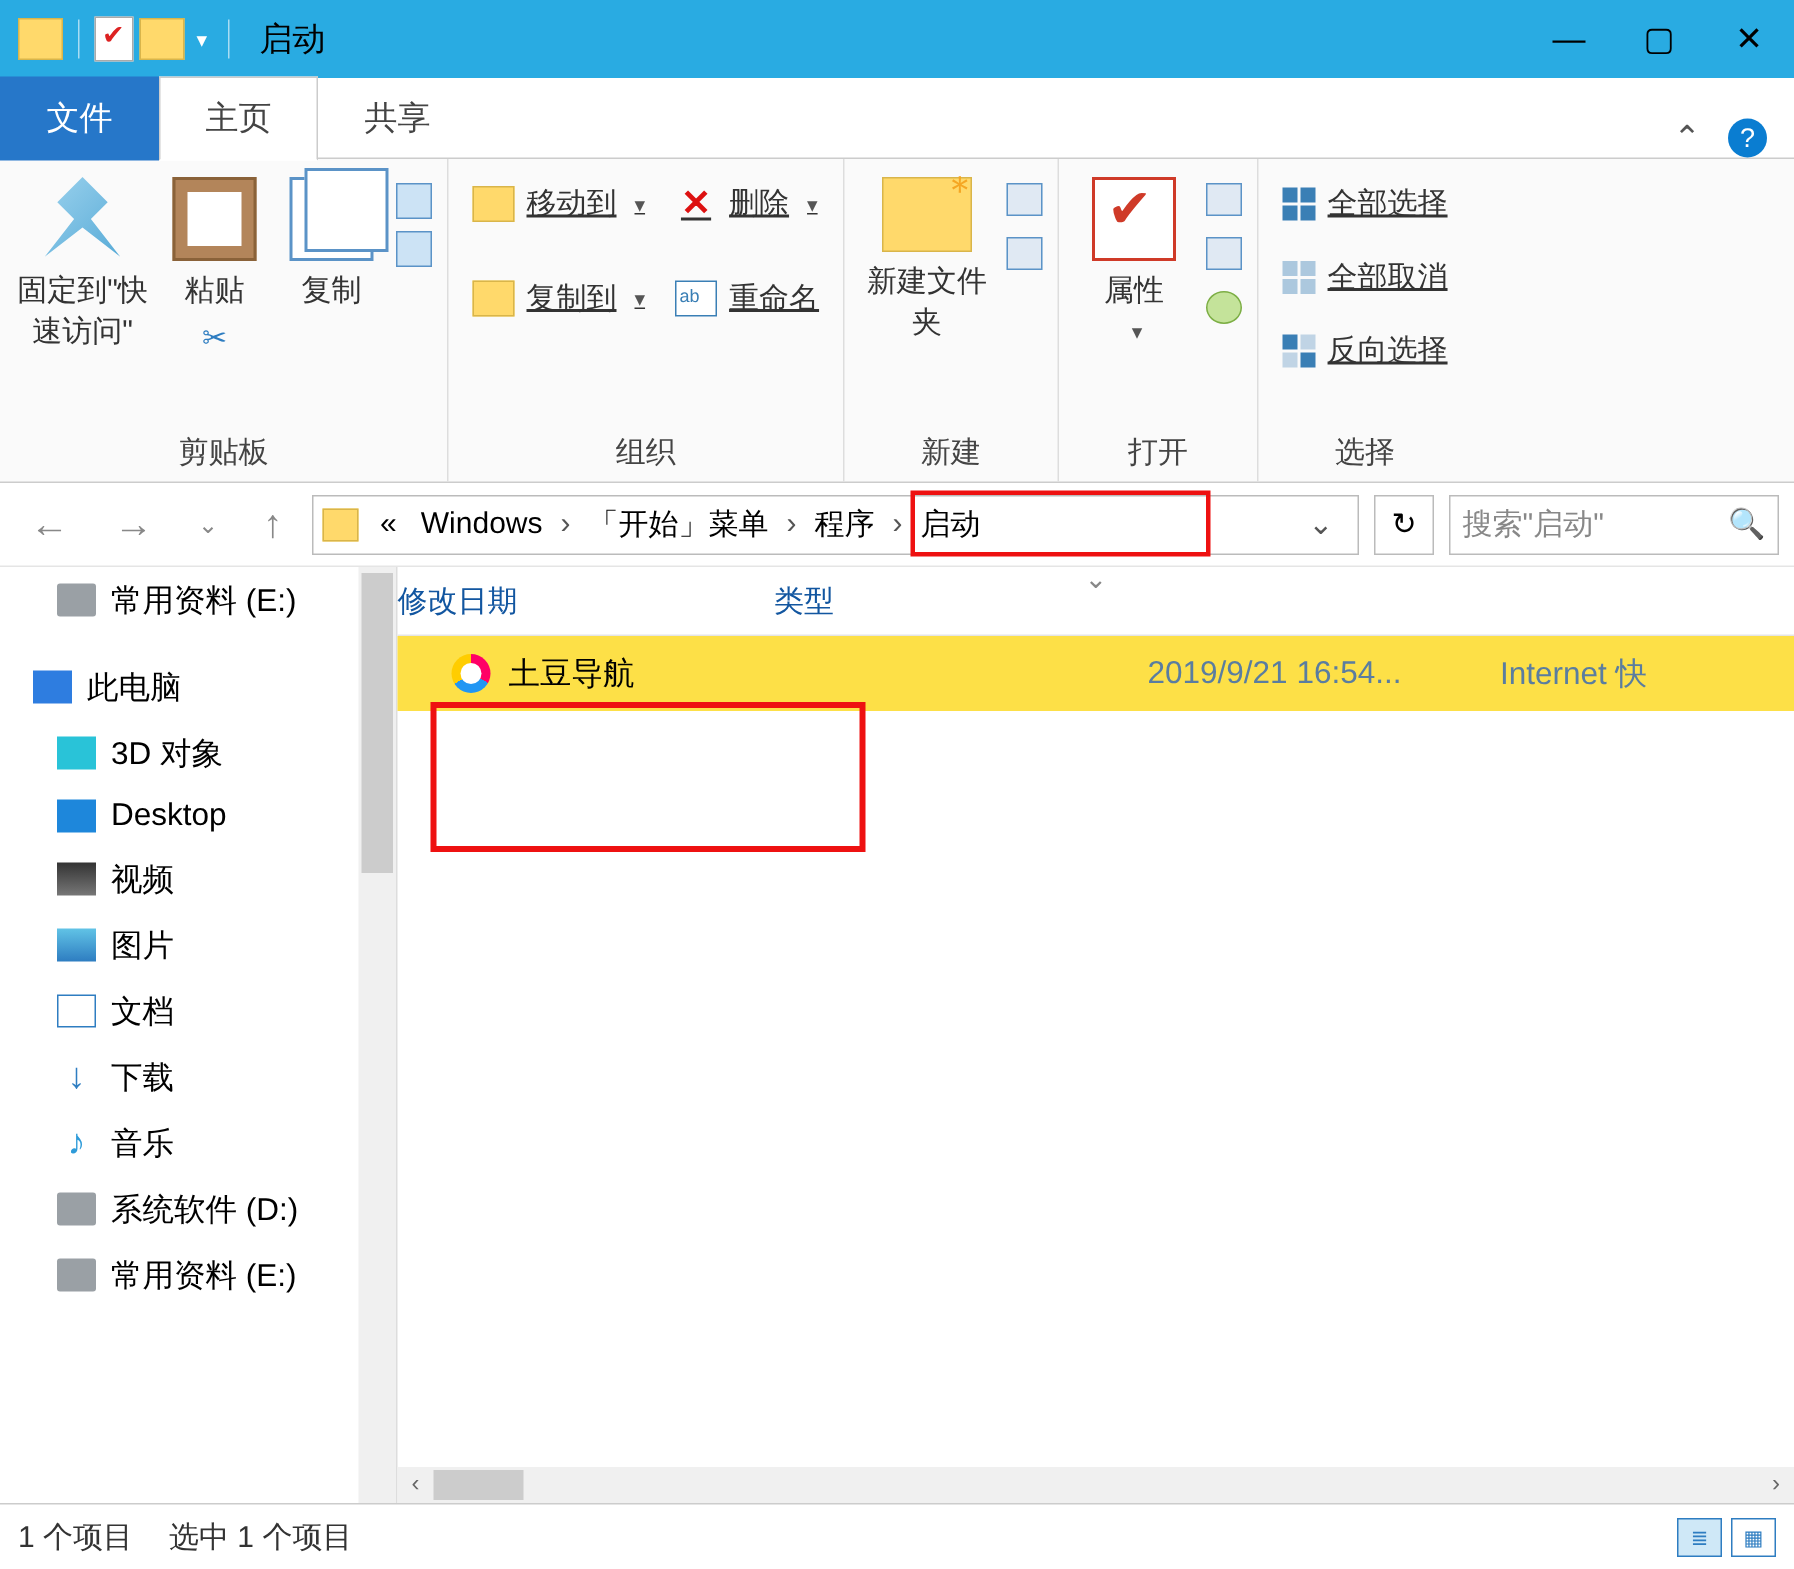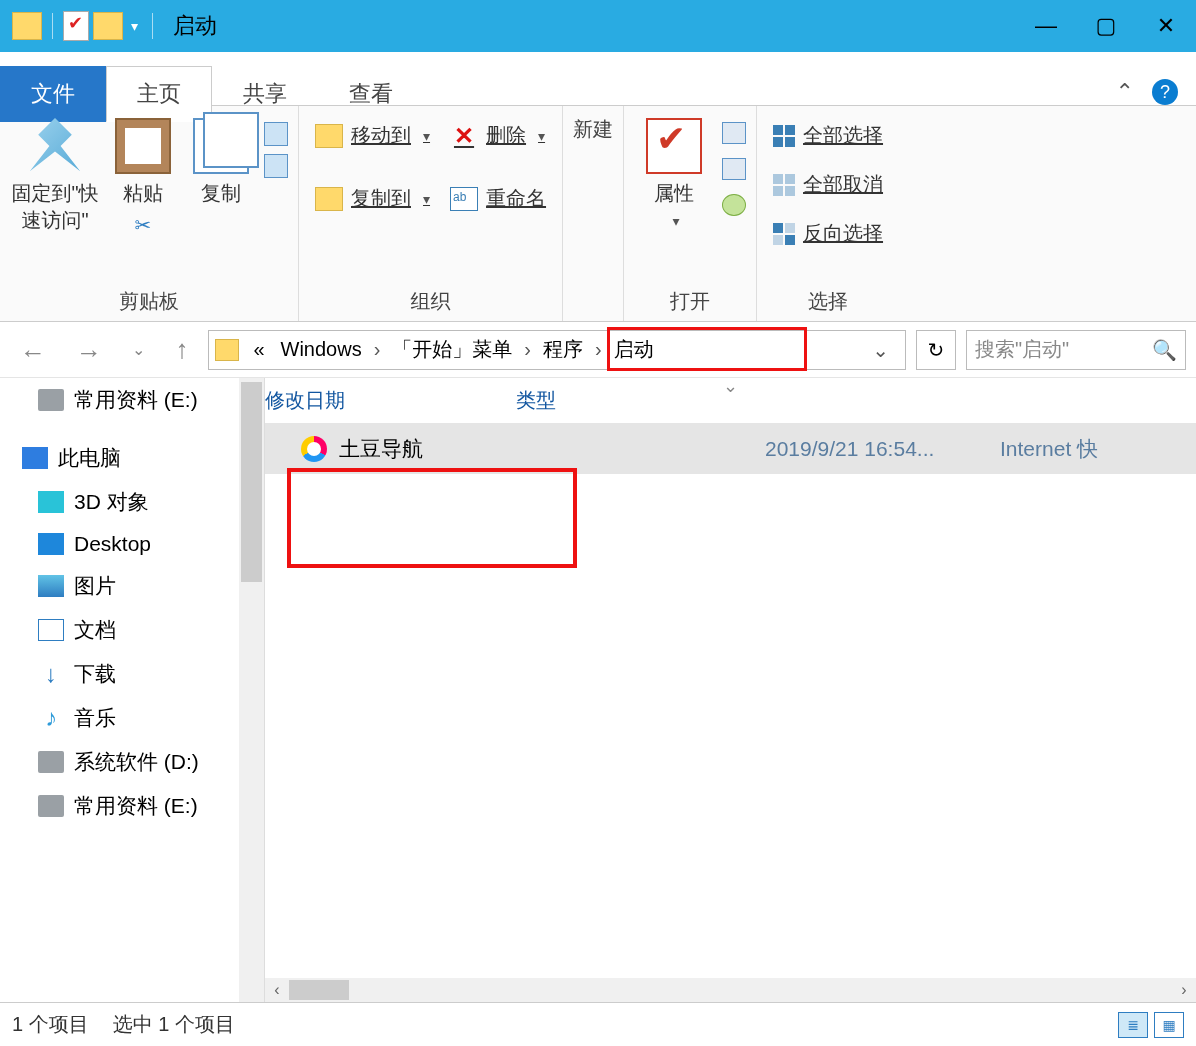--- a/index.html
+++ b/index.html
@@ -12,21 +12,21 @@
   .qat .sep { width: 1px; height: 26px; background: rgba(255,255,255,0.6); margin: 0 6px; }
   .qat .prop-ico { width: 26px; height: 30px; background: #fff; border: 1px solid #aaa; position: relative; }
   .qat .prop-ico::after { content: "✔"; color: #d22; position: absolute; left: 4px; top: 0; font-size: 18px; }
   .qat .chev { color: #fff; font-size: 14px; padding: 0 4px; }
   .titlebar .title { margin-left: 14px; font-size: 22px; }
   .titlebar .winctrl { margin-left: auto; display: flex; }
   .winctrl div { width: 60px; height: 52px; display: flex; align-items: center; justify-content: center; font-size: 22px; color: #000; }
 
   
   .tabs { height: 54px; background: #fff; border-bottom: 1px solid #ccc; display: flex; align-items: flex-end; position: relative; }
-  .tabs .tab { padding: 12px 30px; font-size: 22px; color: #444; border: 1px solid transparent; position: relative; top: 17px; font-family: Liberation Serif, serif; }
+  .tabs .tab { padding: 12px 30px; font-size: 22px; color: #444; border: 1px solid transparent; position: relative; top: 2px; font-family: Liberation Serif, serif; }
   .tabs .tab.file { background: #2677c9; color: #fff; }
   .tabs .tab.active { background: #fff; border: 1px solid #ccc; border-bottom: 1px solid #fff; }
   .tabs .right { margin-left: auto; display: flex; align-items: center; gap: 18px; padding-right: 18px; font-size: 22px; color: #555; }
   .tabs .help { width: 26px; height: 26px; border-radius: 50%; background: #0a7dd1; color: #fff; display: flex; align-items: center; justify-content: center; font-size: 18px; }
 
   
   .ribbon { height: 216px; background: #fafafa; border-bottom: 1px solid #ccc; display: flex; }
   .group { border-right: 1px solid #ddd; display: flex; flex-direction: column; padding: 4px 10px 0 10px; }
   .group .body { flex: 1; display: flex; align-items: flex-start; gap: 8px; padding-top: 8px; }
   .group .label { text-align: center; font-size: 20px; color: #444; padding: 6px 0; }
@@ -85,21 +85,21 @@
   .tico.dl { background:none; color:#2e7dc1; font-size:24px; text-align:center; line-height:22px; }
   .tico.mus { color:#2e9bd9; font-size:24px; text-align:center; line-height:22px; }
 
   .main { flex:1; display:flex; flex-direction:column; position:relative; }
   .colhead { height:46px; display:flex; align-items:center; border-bottom:1px solid #e5e5e5; font-size:20px; color:#1256a0; }
   .colhead .drop { position:absolute; left:50%; top:-3px; transform:translateX(-50%); color:#888; font-size:18px; }
   .colhead .c1 { width:500px; padding-left:36px; }
   .colhead .c2 { width:235px; }
   .colhead .c3 { flex:1;margin-left:16px; }
   .filelist { flex:1; position:relative; }
-  .row { height:50px; display:flex; align-items:center; font-size:21px; background:#e5e5e5; }
+  .row { height:50px; display:flex; align-items:center; font-size:21px; background:#fde047; }
   .row .c1 { width:500px; padding-left:36px; display:flex; align-items:center; gap:12px; }
   .row .c2 { width:235px; color:#5a7da0; }
   .row .c3 { flex:1; color:#5a7da0; }
   .row .fico { width:26px; height:26px; border-radius:50%; background:conic-gradient(#f06 0 33%, #2196f3 33% 66%, #ffcd00 66% 100%); position:relative; }
   .row .fico::after { content:""; position:absolute; left:6px; top:6px; width:14px; height:14px; border-radius:50%; background:#fff; }
   .redbox { position:absolute; border:4px solid #e11; pointer-events:none; }
   .hscroll { height:24px; background:#f0f0f0; display:flex; align-items:center; }
   .hscroll .ar { width:24px; text-align:center; color:#666; }
   .hscroll .track { flex:1; position:relative; height:100%; }
   .hscroll .thumb { position:absolute; left:0; top:2px; height:20px; width:60px; background:#ccc; }
@@ -127,21 +127,20 @@
     <div>—</div>
     <div>▢</div>
     <div>✕</div>
   </div>
 </div>
 
 <div class="tabs">
   <div class="tab file">文件</div>
   <div class="tab active">主页</div>
   <div class="tab">共享</div>
-  <div class="tab">查看</div>
   <div class="right">
     <span>⌃</span>
     <span class="help">?</span>
   </div>
 </div>
 
 <div class="ribbon">
 
   <div class="group">
     <div class="body">
@@ -189,20 +188,30 @@
         <div class="smallbtn">
           <div class="si ico-rename"></div>
           <span>重命名</span>
         </div>
       </div>
     </div>
     <div class="label">组织</div>
   </div>
 
   <div class="group">
+    <div class="body">
+      <div class="bigbtn">
+        <div class="ico-newfolder"></div>
+        <span style="text-align:center;">新建文件夹</span>
+      </div>
+      <div class="col" style="padding-top:4px;gap:14px;">
+        <div style="width:24px;height:22px;background:#e0e9f3;border:1px solid #5b93c7;"></div>
+        <div style="width:24px;height:22px;background:#e0e9f3;border:1px solid #5b93c7;"></div>
+      </div>
+    </div>
     <div class="label">新建</div>
   </div>
 
   <div class="group">
     <div class="body">
       <div class="bigbtn" style="width:80px;">
         <div class="bigicon ico-check"></div>
         <span>属性</span>
         <span class="caret">▾</span>
       </div>
@@ -289,20 +298,24 @@
       </div>
     <div class="item">
         <div class="tico cube"></div>
         <span>3D 对象</span>
       </div>
     <div class="item">
         <div class="tico desk"></div>
         <span>Desktop</span>
       </div>
     <div class="item">
+        <div class="tico vid"></div>
+        <span>视频</span>
+      </div>
+    <div class="item">
         <div class="tico pic"></div>
         <span>图片</span>
       </div>
     <div class="item">
         <div class="tico doc"></div>
         <span>文档</span>
       </div>
     <div class="item">
         <div class="tico dl">↓</div>
         <span>下载</span>

